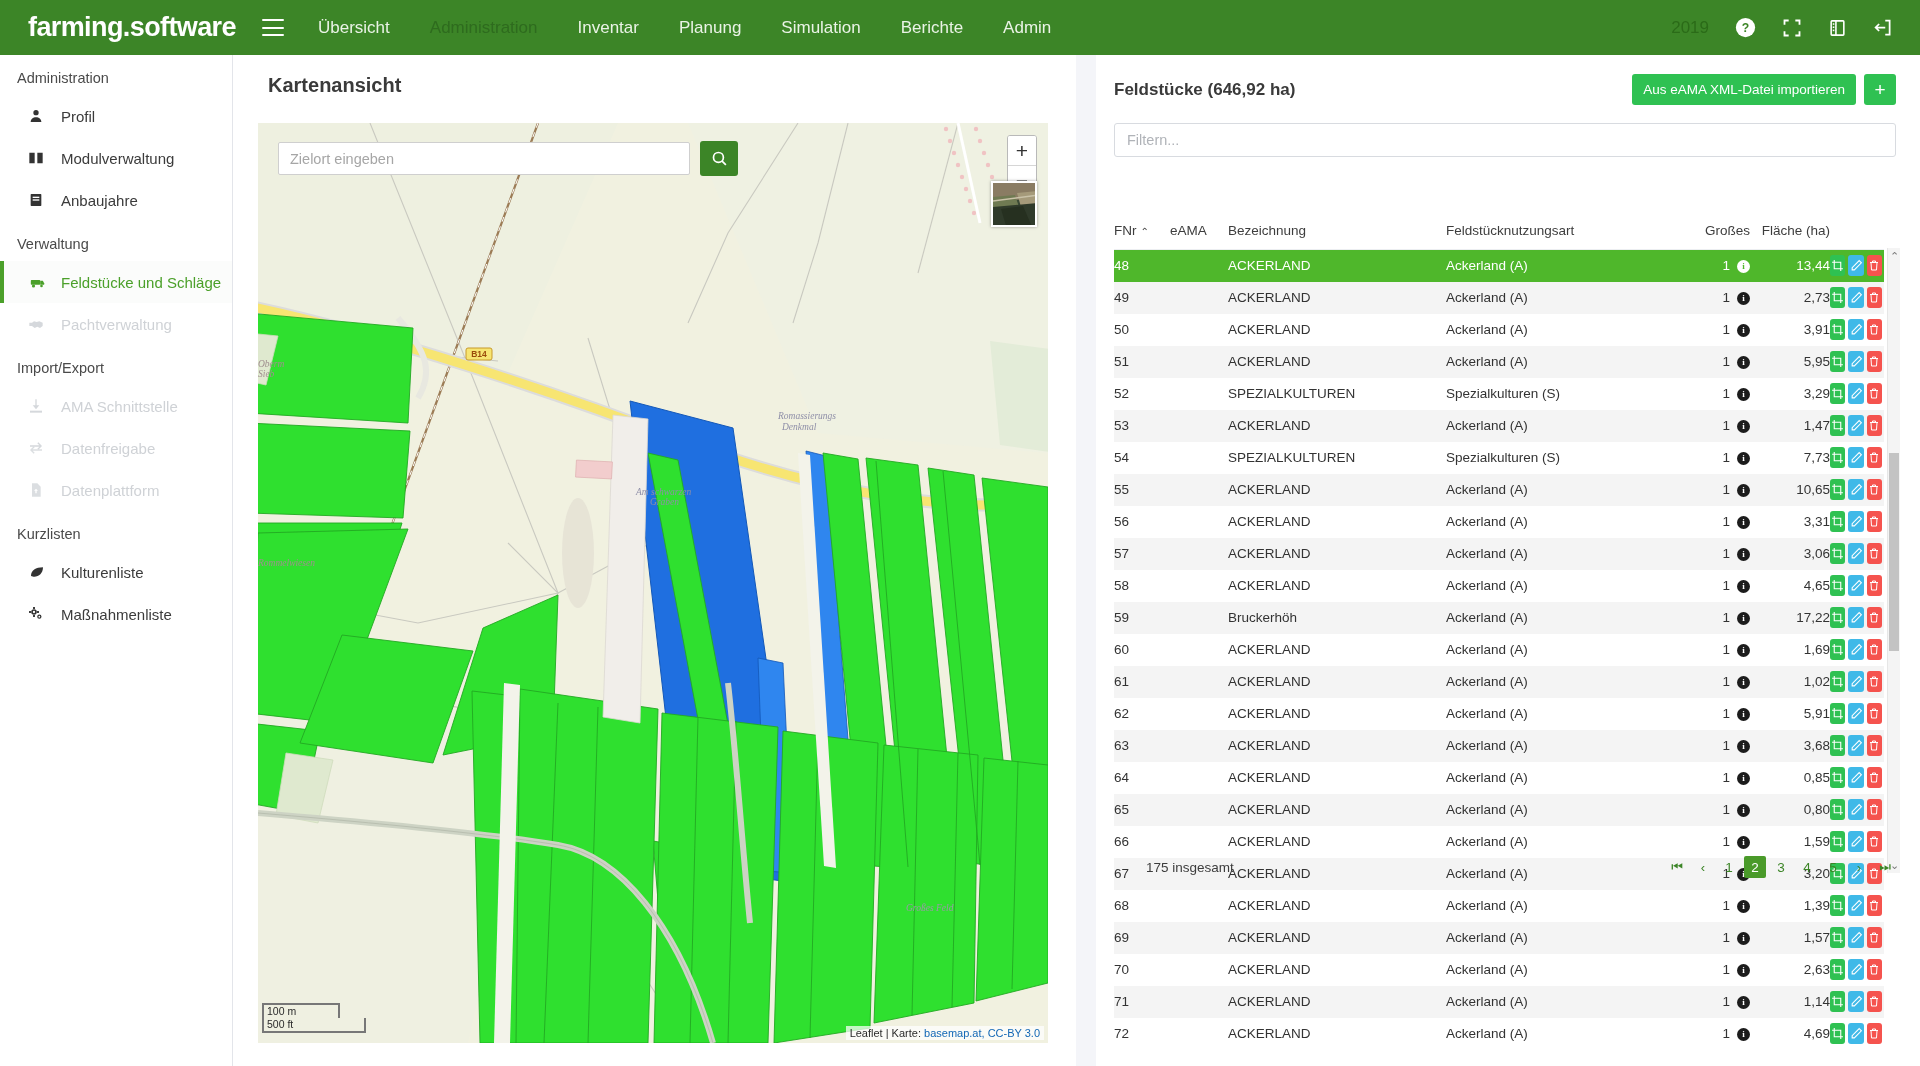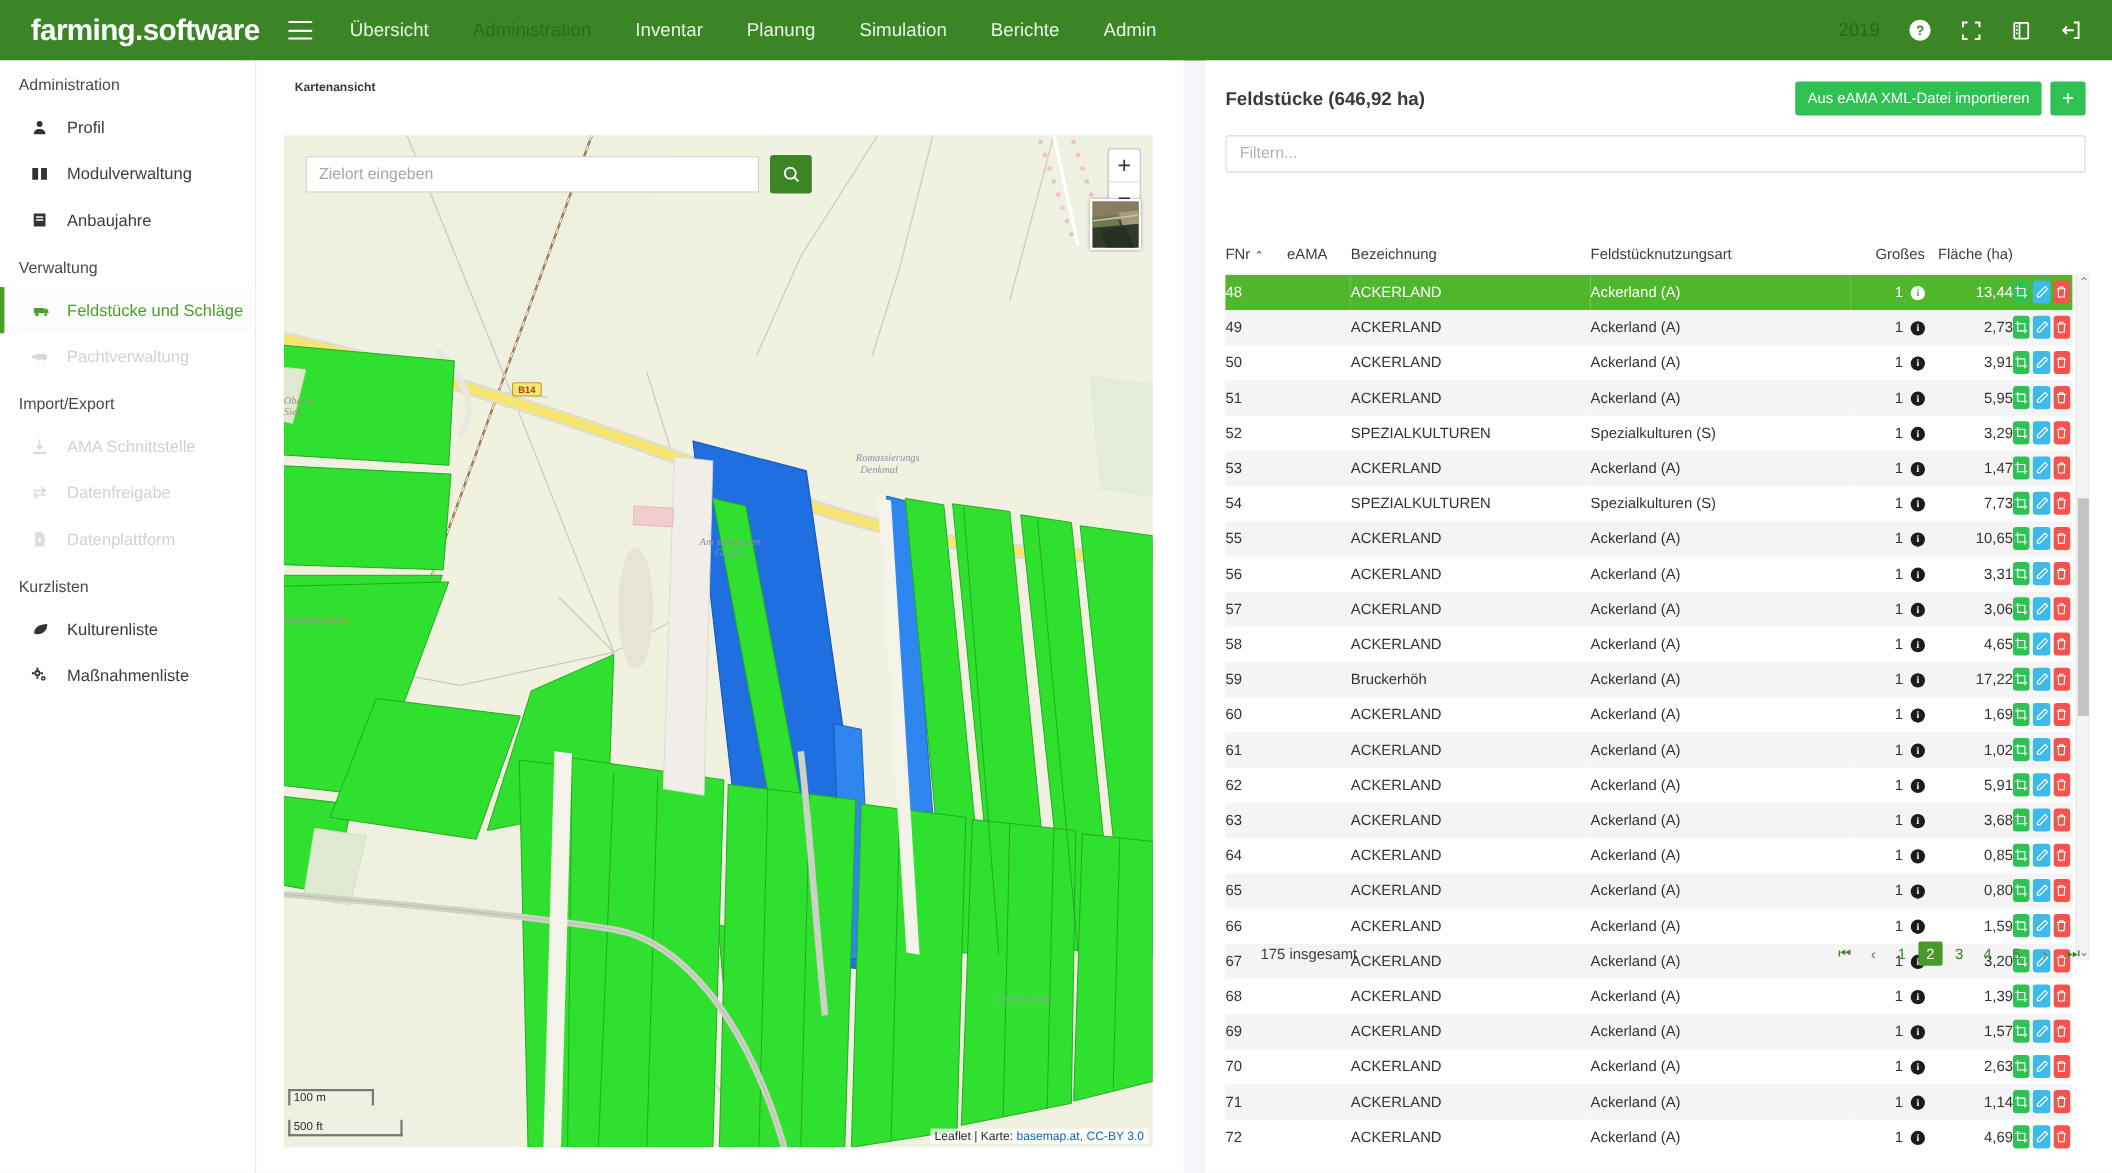--- a/index.html
+++ b/index.html
@@ -69,21 +69,21 @@
     width: 4px; background:#4ba02a;
   }
 
   
   #mapcard {
     position: absolute; left: 233px; top: 55px;
     width: 843px; height: 1011px;
     background: #fff;
   }
   #maptitle {
-    font-size: 11px; font-weight: bold; color: #3a3a3a;
+    font-size: 20px; font-weight: bold; color: #3a3a3a;
     padding: 19px 0 0 35px;
   }
   #mapbox {
     position: absolute; left: 25px; top: 68px;
     width: 790px; height: 920px;
     background: #f2f2e6; overflow: hidden;
   }
   #mapsvgwrap { position:absolute; inset:0; }
 
   #searchrow {
@@ -113,21 +113,21 @@
   .zoombtn:first-child { border-bottom: 1px solid #d6d6d6; }
   #layerpreview {
     position:absolute; right: 11px; top: 58px; z-index: 10;
     width: 46px; height: 46px; border: 2px solid #fff;
     box-shadow: 0 0 3px rgba(0,0,0,.35); overflow:hidden; cursor:pointer;
   }
   #scalebar {
     position: absolute; left: 4px; bottom: 10px; z-index: 10;
     font-size: 10.5px; color: #2b2b2b; line-height: 13px;
   }
-  .scaleline { border: 2px solid #777; border-top: none; padding: 0 2px 0 3px; margin-top: 13px; }
+  .scaleline { border: 2px solid #777; border-top: none; padding: 0 2px 0 3px; }
   .scaleline.top { border-bottom: none; border-top: 2px solid #777; }
   #attrib {
     position: absolute; right: 4px; bottom: 3px; z-index: 10;
     font-size: 11px; color: #2b2b2b; background: rgba(255,255,255,.72);
     padding: 1px 4px;
   }
   #attrib a { color:#1267b5; text-decoration:none; }
 
   
   #tablecard {

